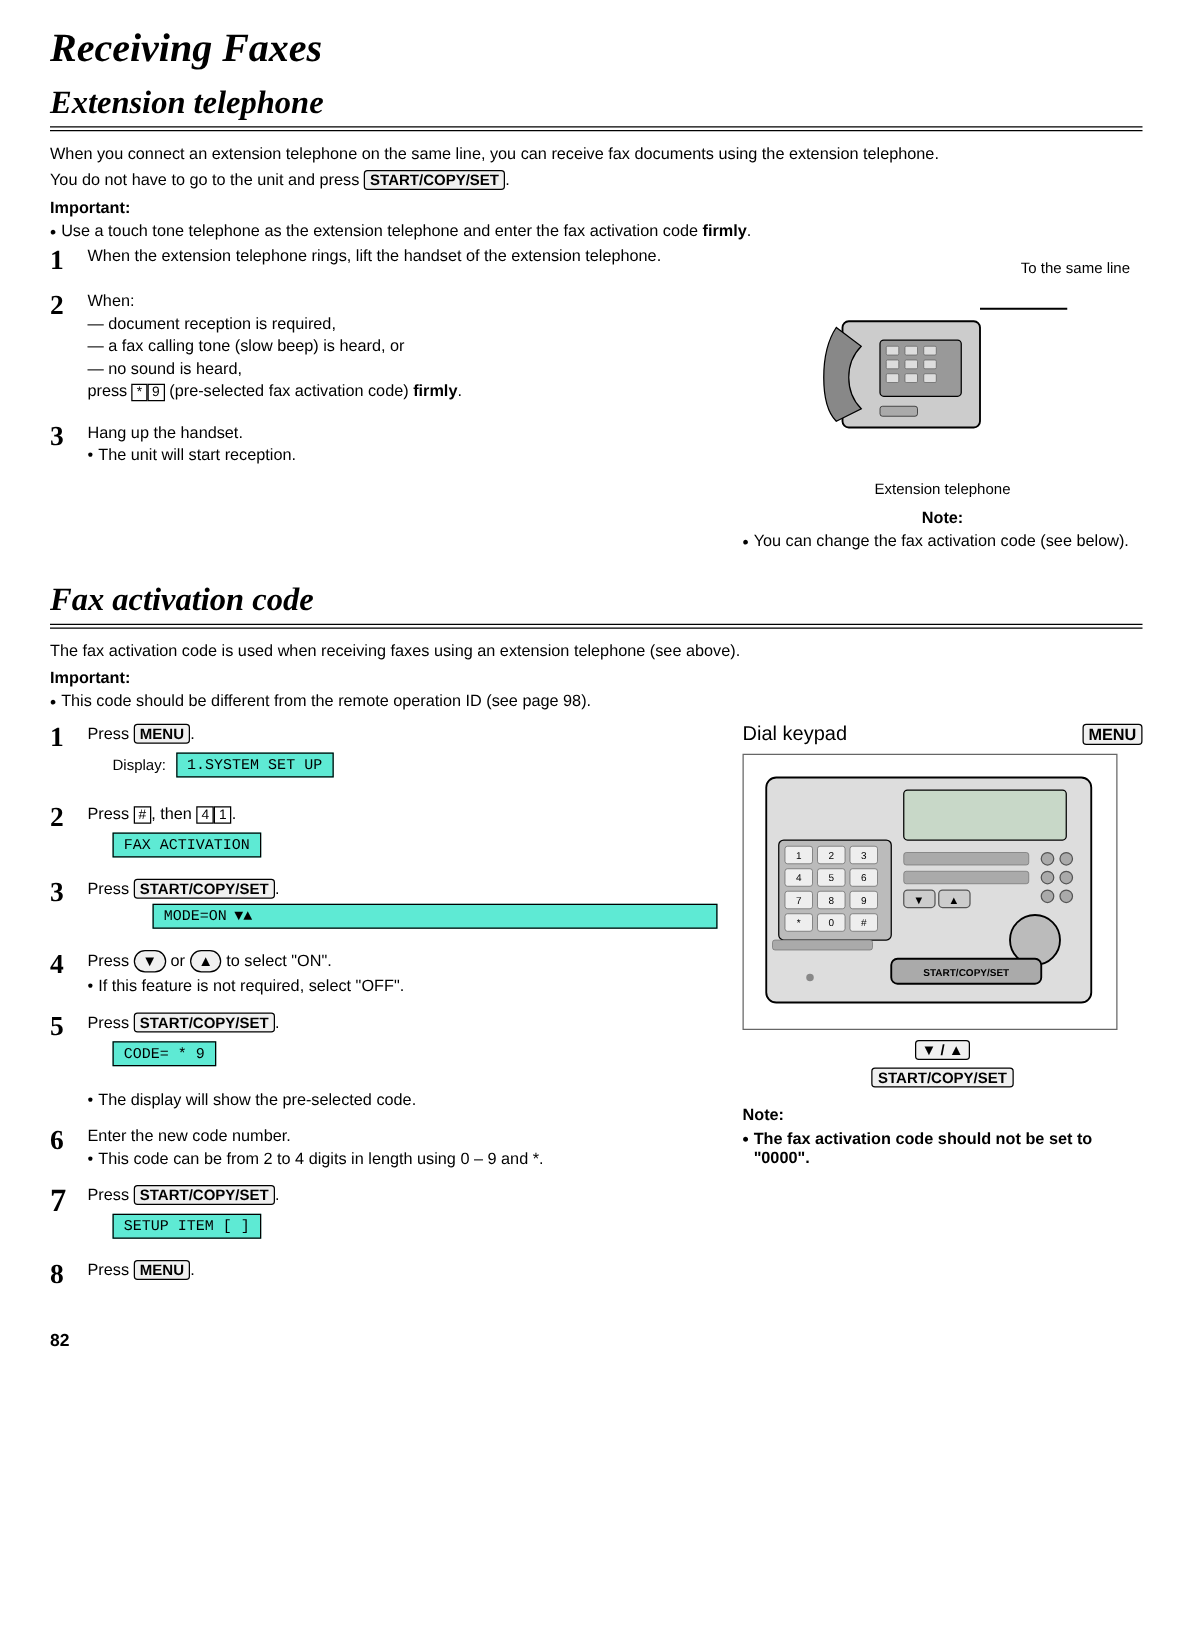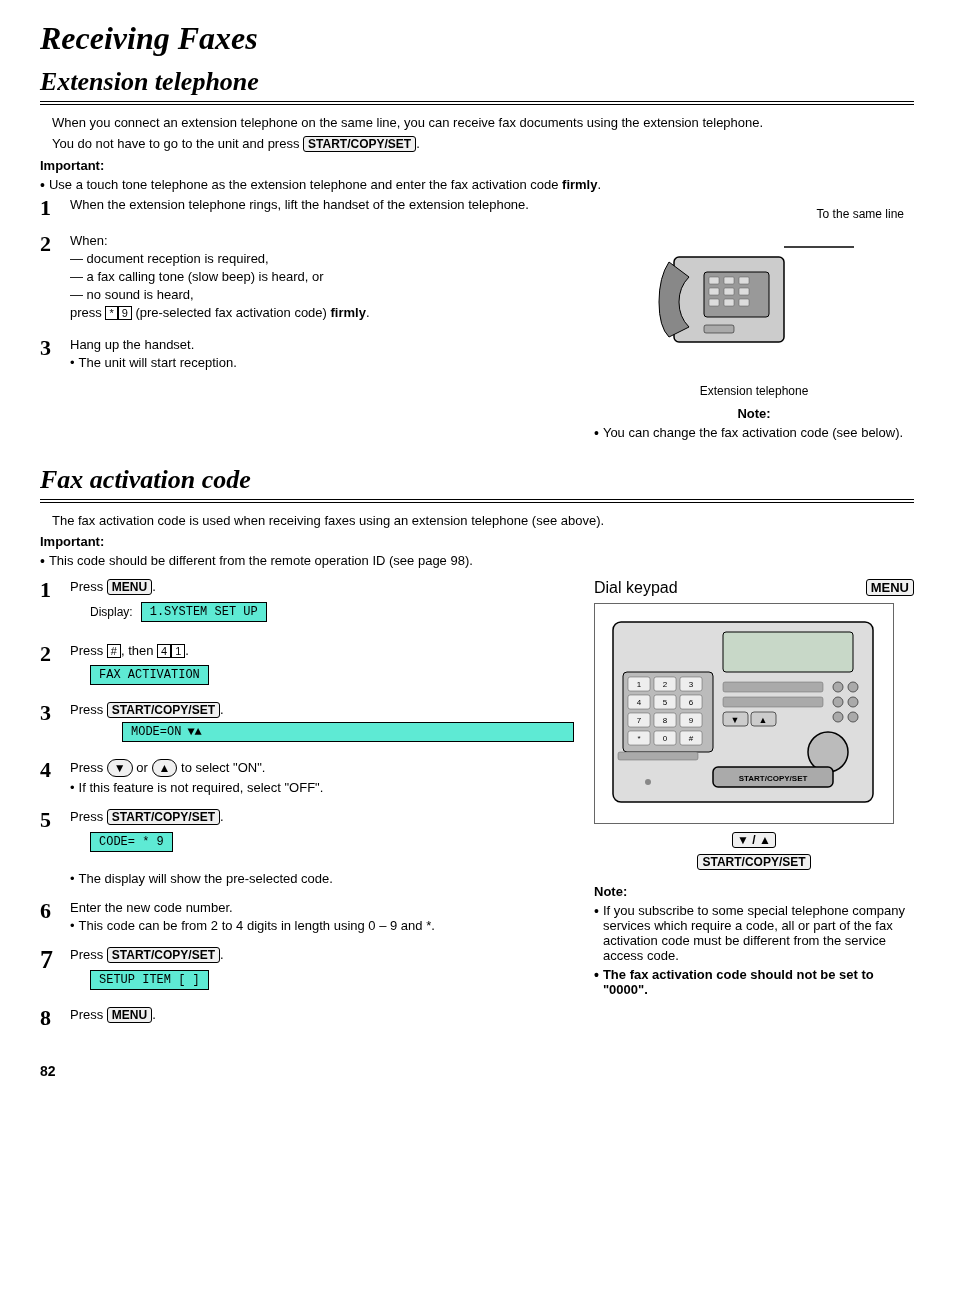--- a/index.html
+++ b/index.html
@@ -20,21 +20,21 @@
     }
     h2.section-title {
       font-size: 26px;
       font-weight: 900;
       font-style: italic;
       border-bottom: 4px double #000;
       margin-bottom: 10px;
       padding-bottom: 4px;
       font-family: 'Times New Roman', serif;
     }
-    .intro-text { margin-bottom: 6px; font-size: 13px; margin-left: 12px; }
+    .intro-text { margin-bottom: 6px; font-size: 13px; }
     .important-label { font-weight: bold; margin-bottom: 4px; }
     .bullet-item { display: flex; gap: 4px; margin-bottom: 4px; }
     .bullet-item::before { content: '•'; font-size: 14px; }
     .section { margin-bottom: 20px; }
     .two-col { display: flex; gap: 20px; }
     .left-col { flex: 1; }
     .right-col { width: 320px; }
     .step-list { list-style: none; }
     .step-item { display: flex; gap: 8px; margin-bottom: 14px; align-items: flex-start; }
     .step-num {
@@ -389,23 +389,20 @@
       <div style="margin-top:8px; text-align:center;">
         <span class="kbd">▼ / ▲</span>
       </div>
 
       <div style="margin-top:6px; text-align:center;">
         <span class="kbd">START/COPY/SET</span>
       </div>
 
       <div style="margin-top:14px;">
         <p class="note-label">Note:</p>
-        <div class="bullet-item">
-          <span>If you subscribe to some special telephone company services which require a code, all or part of the fax activation code must be different from the service access code.</span>
-        </div>
         <div class="bullet-item" style="margin-top:4px;font-weight:bold;">
           <span>The fax activation code should not be set to "0000".</span>
         </div>
       </div>
     </div>
   </div>
 </div>
 
 <p class="page-number">82</p>
 

